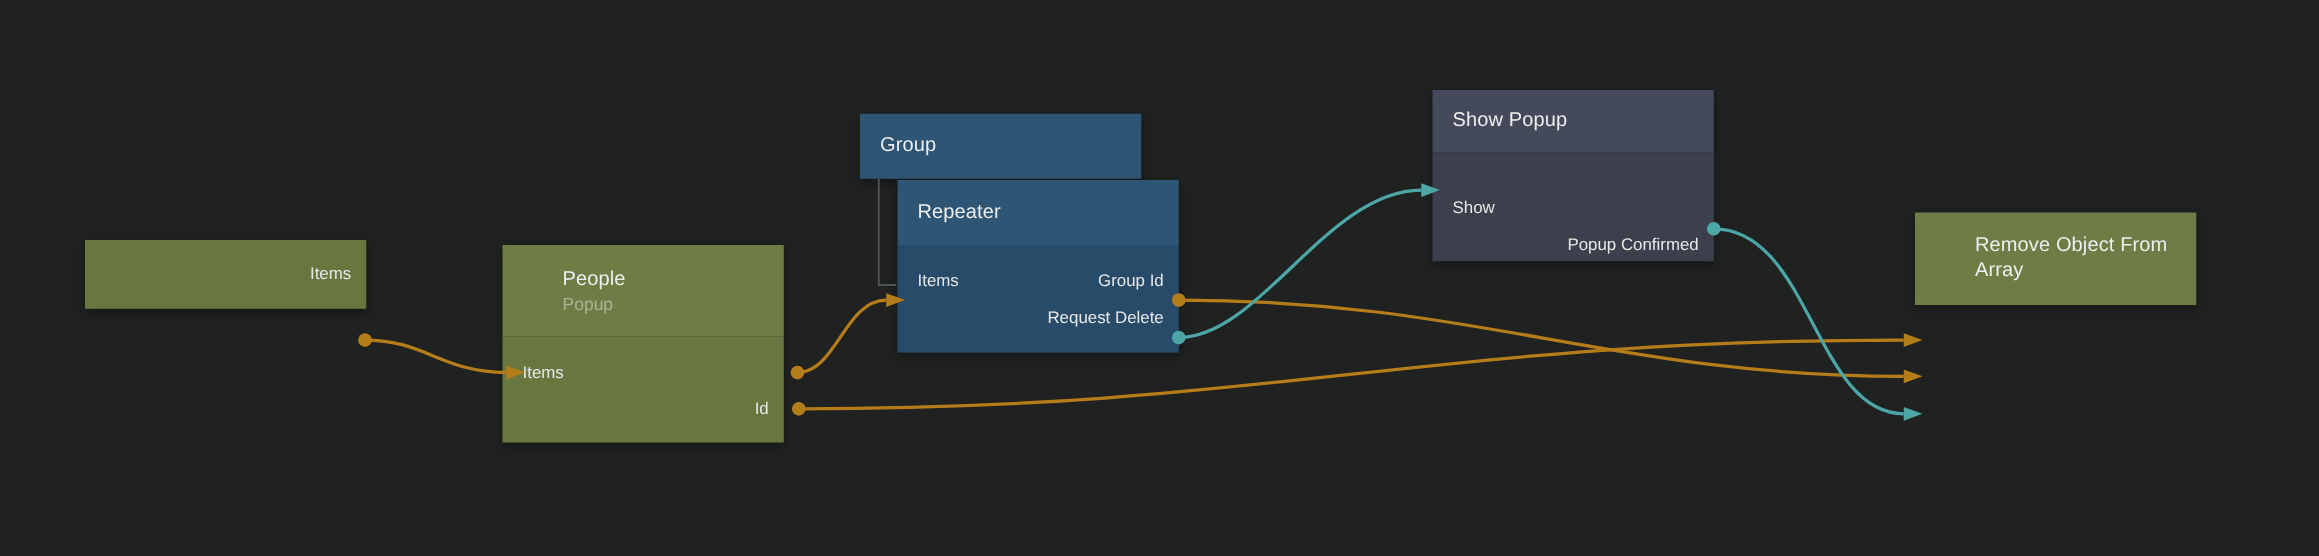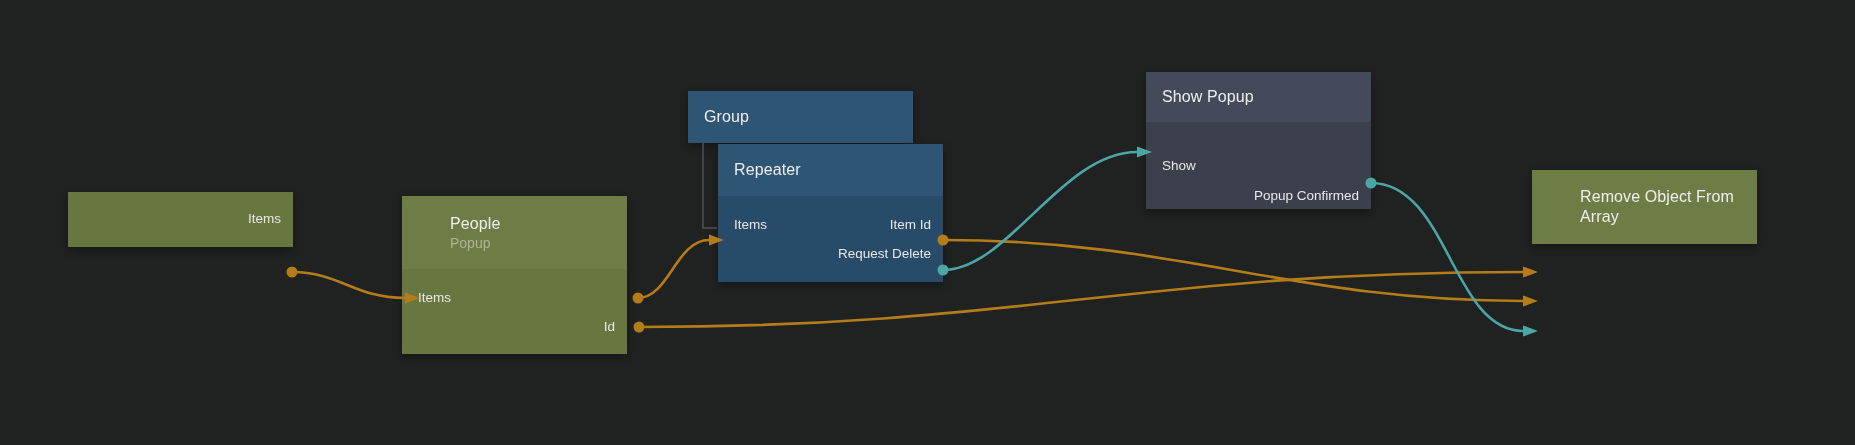--- a/index.html
+++ b/index.html
@@ -80,21 +80,21 @@
     </div>
   </div>
 
   <div class="node blue" style="left:718px;top:144px;">
     <div class="hd" style="height:52px">
       <div class="title">Repeater</div>
     </div>
     <div class="bd" style="height:86px;padding-top:14px">
       <div class="row both">
         <span>Items</span>
-        <span>Item Id</span>
+        <span>Group Id</span>
       </div>
       <div class="row out">
         <span>Request Delete</span>
       </div>
     </div>
   </div>
 
   <div class="node slate" style="left:1146px;top:72px;">
     <div class="hd" style="height:50px">
       <div class="title">Show Popup</div>

